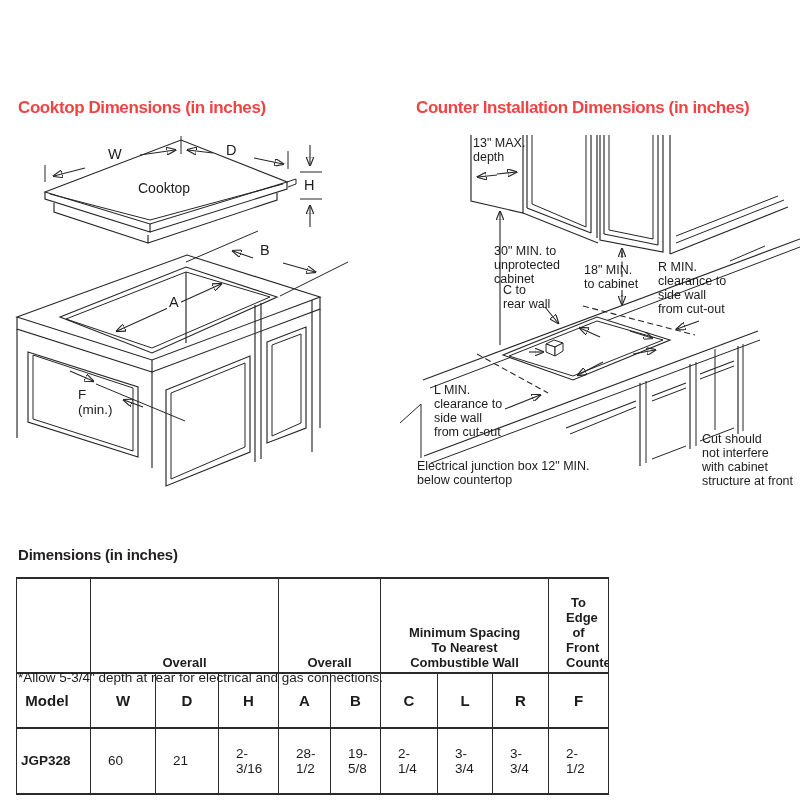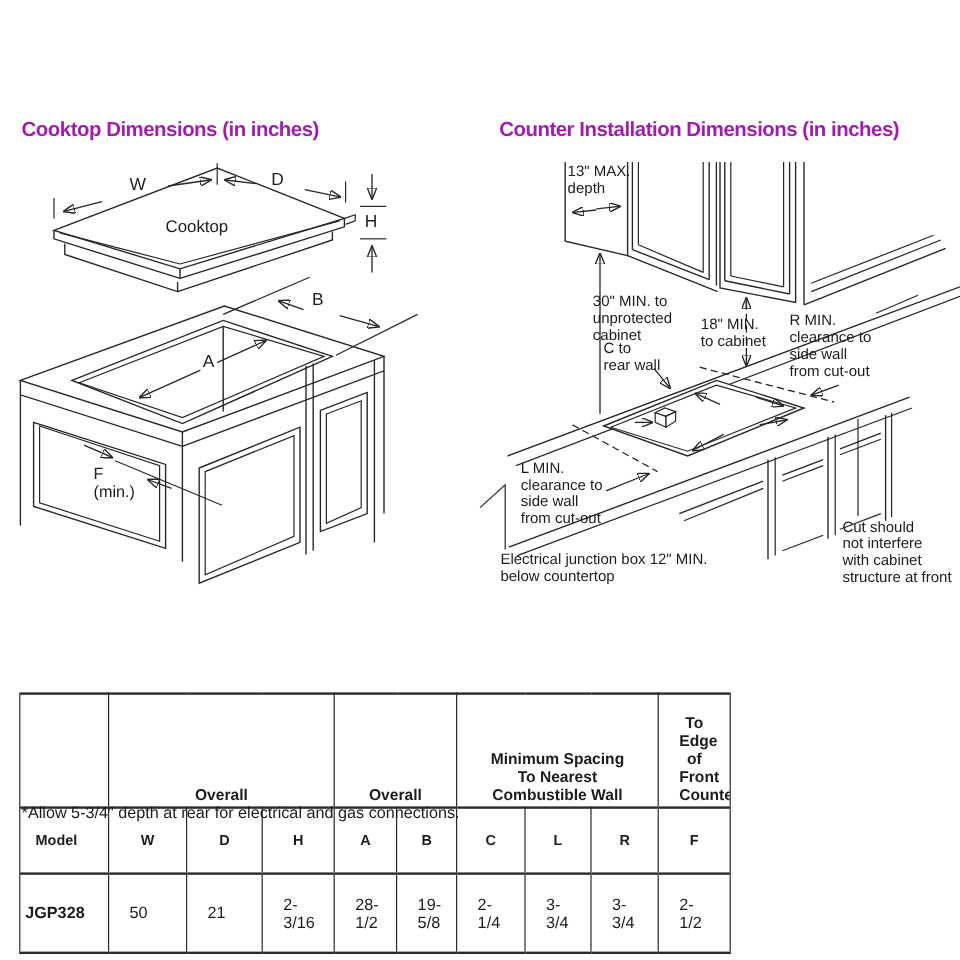--- a/index.html
+++ b/index.html
@@ -1,31 +1,31 @@
 <!DOCTYPE html>
 <html><head>
 <meta charset="utf-8">
 <style>
   html,body{margin:0;padding:0;background:#ffffff;}
   #page{position:relative;width:800px;height:800px;background:#fff;overflow:hidden;
         font-family:"Liberation Sans",sans-serif;color:#1c1c1c;}
   #art{position:absolute;left:0;top:0;width:800px;height:800px;}
-  .h1{position:absolute;font-weight:bold;font-size:17px;letter-spacing:-0.4px;color:#a21caf;white-space:nowrap;}
+  .h1{position:absolute;font-weight:bold;font-size:17px;letter-spacing:-0.4px;color:#ef4444;white-space:nowrap;}
   .h2{position:absolute;font-weight:bold;font-size:15px;letter-spacing:-0.2px;color:#221f1f;white-space:nowrap;}
   .lbl{position:absolute;font-size:12.5px;line-height:1.13;color:#1c1c1c;white-space:pre-line;}
   .big{font-size:14.5px;}
   .ctr{text-align:left;}
   .wbg{background:#fff;padding:0 2px;}
   .foot{position:absolute;font-size:13.5px;color:#1c1c1c;white-space:nowrap;}
   table.dims{position:absolute;left:16px;top:577px;width:592px;border-collapse:collapse;table-layout:fixed;
              border:1px solid #2b2b2b;border-top:2px solid #2b2b2b;}
   .dims td{border-left:1px solid #2b2b2b;padding:17px;overflow:hidden;}
   .dims tr.grp td{border-bottom:2px solid #2b2b2b;font-weight:bold;font-size:13px;text-align:center;
                   vertical-align:bottom;line-height:1.15;padding-bottom:1px;white-space:pre-line;height:50px;}
-  .dims tr.hdr td{border-bottom:2px solid #2b2b2b;font-weight:bold;font-size:12px;text-align:center;height:19px;}
+  .dims tr.hdr td{border-bottom:2px solid #2b2b2b;font-weight:bold;font-size:15px;text-align:center;height:19px;}
   .dims tr.dat td{border-bottom:2px solid #2b2b2b;font-size:13.5px;text-align:left;height:20px;}
   .dims td.lft{text-align:left;padding-left:4px;}
   .dims tr.dat td.lft{font-weight:bold;}
   svg line,svg path{stroke:#262626;fill:none;stroke-width:1.15;}
   svg .fw{fill:#ffffff;}
   svg .thin{stroke-width:1;}
   svg .dsh{stroke-dasharray:6 3.5;stroke-width:1.1;}
   svg .arr{stroke-width:1.1;}
 </style>
 </head>
@@ -208,20 +208,21 @@
 clearance to
 side wall
 from cut-out</div>
   <div class="lbl" style="left:417px;top:459px;">Electrical junction box 12" MIN.
 below countertop</div>
   <div class="lbl" style="left:702px;top:432px;">Cut should
 not interfere
 with cabinet
 structure at front</div>
 
+  <div class="h2" style="left:18px;top:546px;">Dimensions (in inches)</div>
 
   <table class="dims">
     <colgroup>
       <col style="width:74px">
         <col style="width:65px">
         <col style="width:63px">
         <col style="width:60px">
       <col style="width:52px">
         <col style="width:50px">
         <col style="width:57px">
@@ -248,21 +249,21 @@
       <td>H</td>
       <td>A</td>
       <td>B</td>
       <td>C</td>
       <td>L</td>
       <td>R</td>
       <td>F</td>
     </tr>
     <tr class="dat">
       <td class="lft">JGP328</td>
-      <td>50</td>
+      <td>60</td>
       <td>21</td>
       <td>2-3/16</td>
       <td>28-1/2</td>
       <td>19-5/8</td>
       <td>2-1/4</td>
       <td>3-3/4</td>
       <td>3-3/4</td>
       <td>2-1/2</td>
     </tr>
   </tbody>

